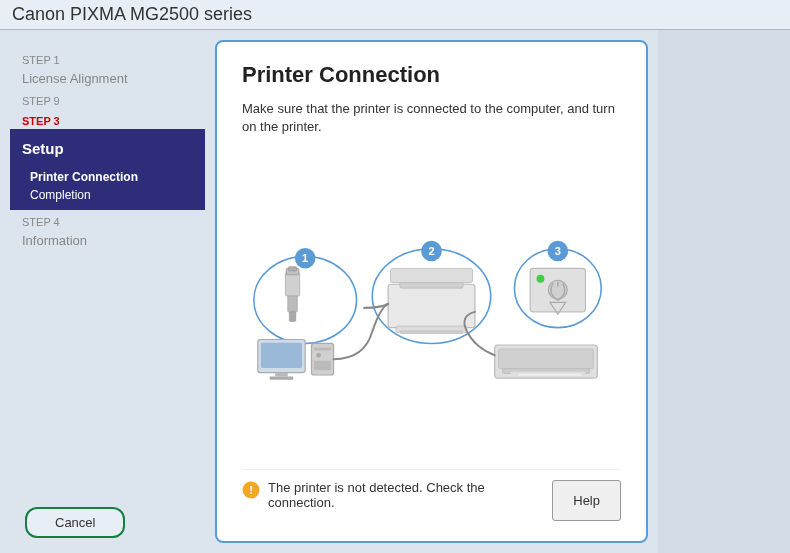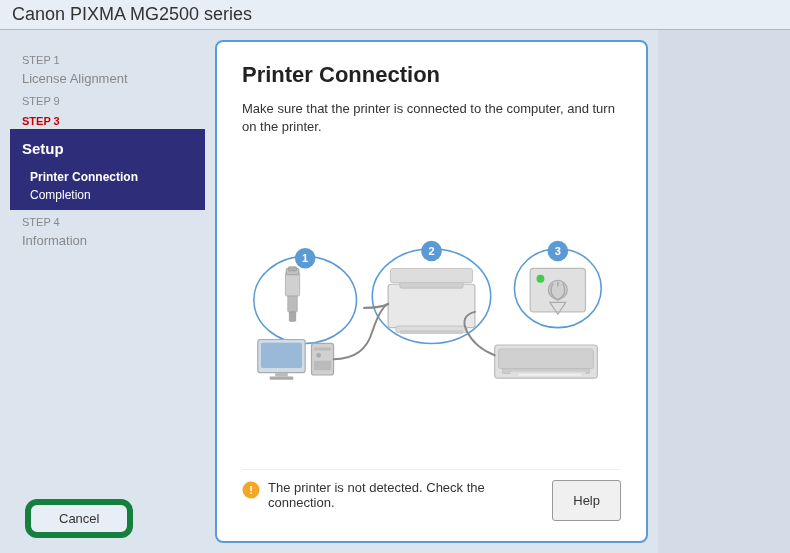--- a/index.html
+++ b/index.html
@@ -162,21 +162,21 @@
 
     
     .footer {
       position: absolute;
       bottom: 15px;
       left: 25px;
     }
 
     .cancel-button {
       background: #e8eef5;
-      border: 6px solid #15803d;
+      border: 2px solid #15803d;
       border-radius: 12px;
       padding: 6px 28px;
       font-size: 13px;
       cursor: pointer;
       color: #333;
     }
   </style>
 </head>
 <body>
 

